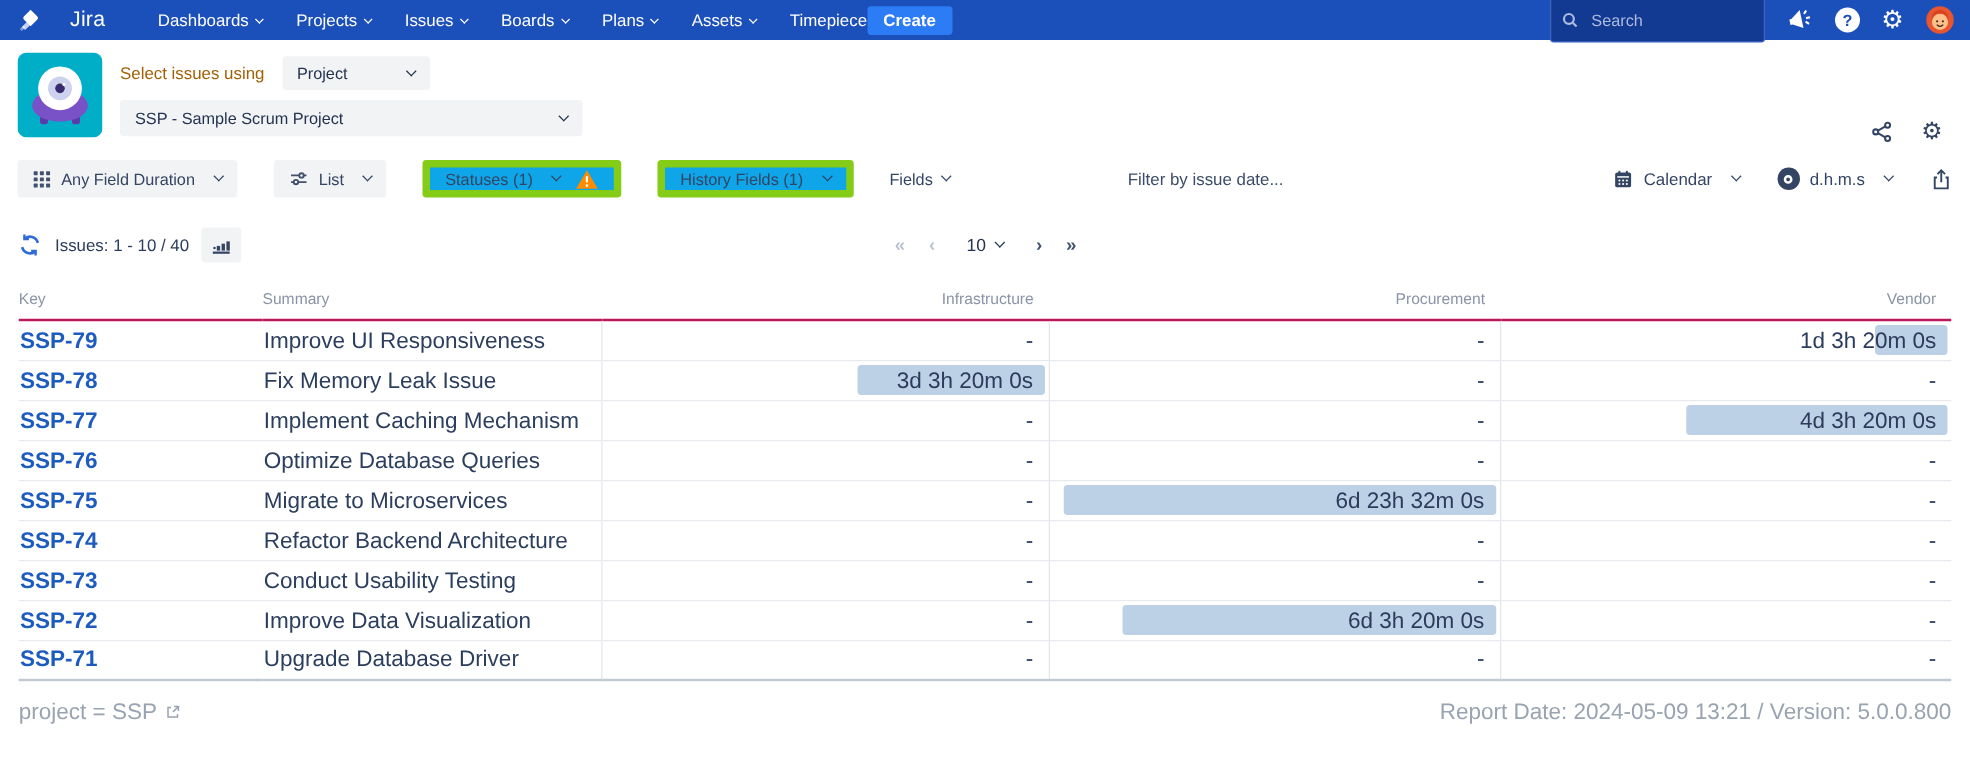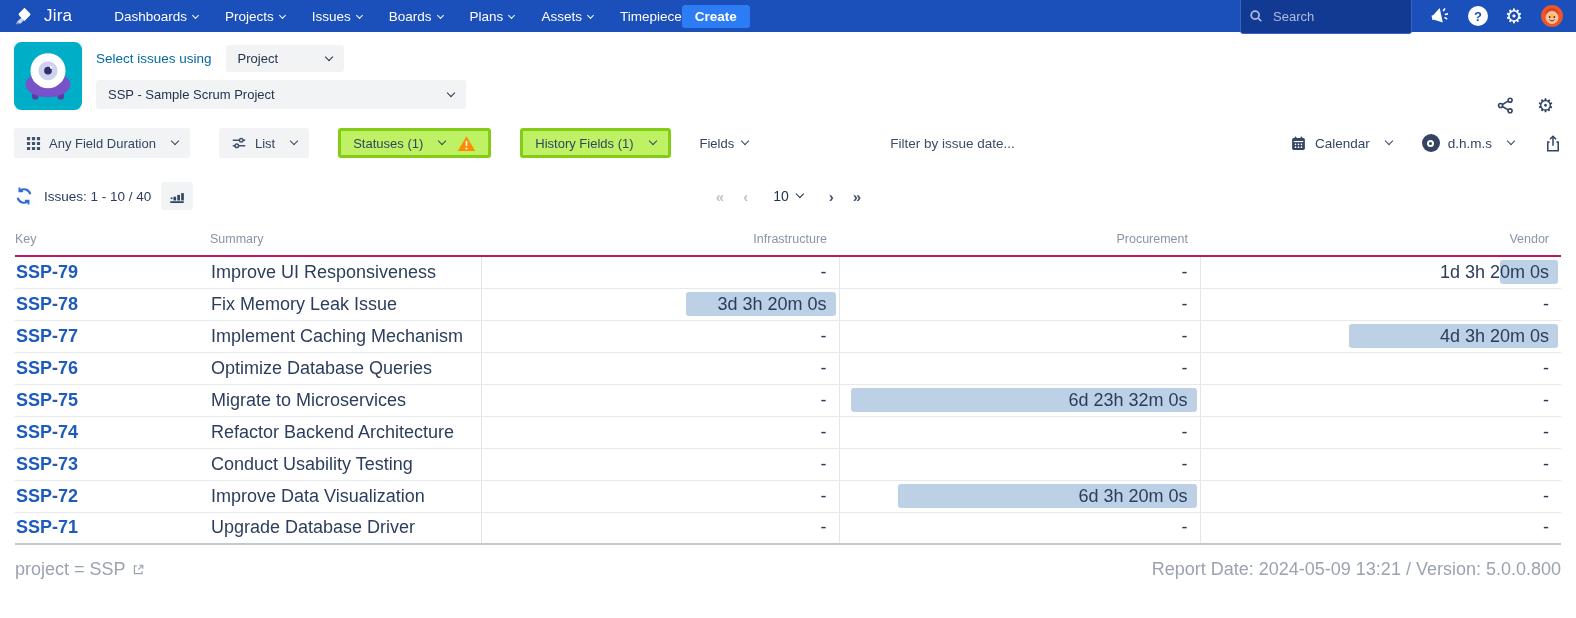--- a/index.html
+++ b/index.html
@@ -2,21 +2,21 @@
 <html><head>
 <meta charset="utf-8">
 <style>
   * { box-sizing: border-box; }
   html,body { margin:0; padding:0; width:1576px; height:618px; overflow:hidden;
     background:#fff; font-family:"Liberation Sans", sans-serif; }
 
   
   .navbar { height:32px; background:#1b4fba; display:flex; align-items:center;
     padding:0 12px; color:#fff; }
-  .brand { display:flex; align-items:center; gap:10px; margin-left:2px; }
+  .brand { display:flex; align-items:center; gap:22px; margin-left:2px; }
   .brand-text { font-size:17px; font-weight:500; letter-spacing:.2px; }
   .nav-items { display:flex; align-items:center; gap:27px; margin-left:42px; }
   .nav-item { font-size:13.5px; display:flex; align-items:center; cursor:pointer; white-space:nowrap; }
   .create-btn { background:#2c7cf5; color:#fff; border:none;
     font-size:13.5px; font-weight:600; padding:4px 13px; border-radius:3px; cursor:pointer;
     font-family:inherit; }
   .nav-right { margin-left:auto; display:flex; align-items:center; gap:17px; }
   .search-box { display:flex; align-items:center; gap:8px; width:172px; height:36px;
     background:#123a92; border:1px solid #3e63c6; border-radius:3px; padding:0 8px; }
   .search-box input { background:transparent; border:none; outline:none; color:#dce4f5;
@@ -32,35 +32,35 @@
     border-bottom:1.7px solid currentColor; transform:rotate(45deg); margin-left:8px;
     position:relative; top:-2px; flex:none; }
   .chev.sm { width:5px; height:5px; margin-left:6px; top:-1px; }
 
   
   .app-header { padding:10px 14px 0; position:relative; }
   .app-header-inner { display:flex; gap:14px; }
   .app-logo { width:68px; height:68px; flex:none; }
   .selector-col { padding-top:3px; }
   .row1 { display:flex; align-items:center; gap:14px; }
-  .select-label { font-size:13.5px; color:#0369a1; }
+  .select-label { font-size:13.5px; color:#a16207; }
   .dd { background:#f2f3f5; border-radius:3px; font-size:13px; color:#24334f;
     display:flex; align-items:center; justify-content:space-between; cursor:pointer; }
   .dd-mode { width:118px; padding:6px 12px; }
   .dd-project { width:370px; padding:7px 12px; margin-top:8px; }
   .hdr-icons { position:absolute; right:22px; top:64px; display:flex; gap:22px; align-items:center; }
   .hdr-icons .icn { cursor:pointer; }
   .gear-navy { font-size:19px; color:#344563; line-height:19px; }
 
   
   .toolbar { margin:18px 14px 0; height:30px; display:flex; align-items:center; color:#344563; }
   .tbtn { height:30px; display:flex; align-items:center; gap:8px; padding:0 12px;
     border-radius:3px; font-size:13px; color:#344563; cursor:pointer; white-space:nowrap; }
   .tbtn.filled { background:#f2f3f5; }
-  .tbtn.outlined { background:#bef264; border:3px solid #84cc16;justify-content:center; }
+  .tbtn.outlined { background:#0ea5e9; border:6px solid #84cc16;justify-content:center; }
   .tbtn + .tbtn, .tbtn + .plain { margin-left:29px; }
   .plain { display:flex; align-items:center; font-size:13px; cursor:pointer; }
   .date-filter { margin-left:140px; border:none; outline:none; font-size:13.5px;
     color:#3c4c68; width:220px; font-family:inherit; background:transparent; }
   .date-filter::placeholder { color:#3c4c68; }
   .tb-right { margin-left:auto; display:flex; align-items:center; gap:30px; }
   .tb-group { display:flex; align-items:center; gap:8px; font-size:13.5px; cursor:pointer; }
   .oclock { width:18px; height:18px; border-radius:50%; background:#344563;
     display:flex; align-items:center; justify-content:center; flex:none; }
   .oclock i { display:block; width:7px; height:7px; border:2px solid #fff; border-radius:50%; }

